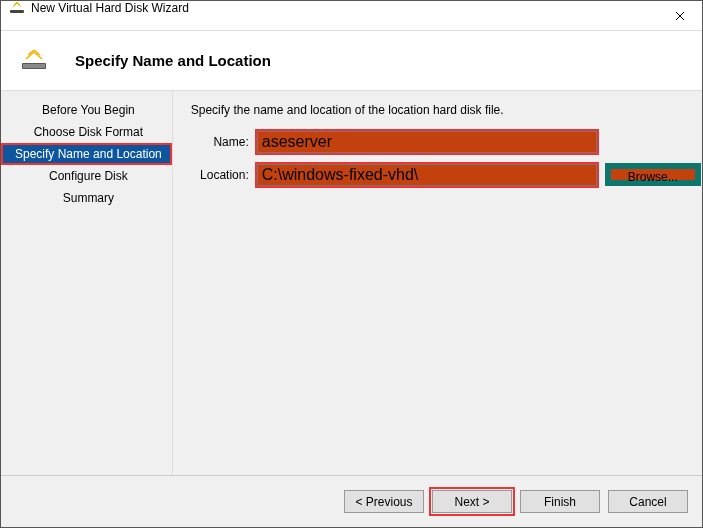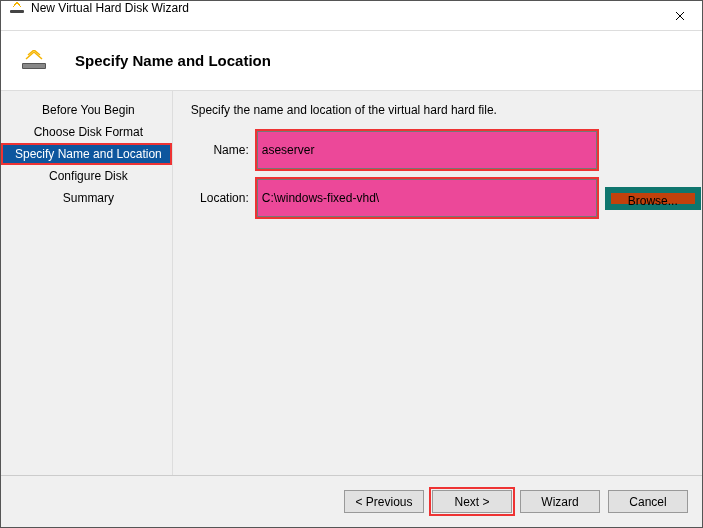--- a/index.html
+++ b/index.html
@@ -87,25 +87,25 @@
   }
   .instr { margin-bottom: 14px; }
   .form-row {
     display:flex;
     align-items:center;
     margin-bottom: 10px;
     gap: 8px;
   }
   .form-row label { width: 58px; text-align: right; }
   .form-row input[type=text] {
-    height: 38px;
+    height: 22px;
     border: 1px solid #777;
-    background:#ec4899;
+    background:#c2410c;
     font-family: inherit;
-    font-size: 12px;
+    font-size: 16px;
     padding: 2px 4px;
   }
   .highlight-box {
     outline: 2px solid #e33;
     outline-offset: 0px;
   }
   input.name-field { width: 340px; }
   input.loc-field { width: 340px; }
   .browse-btn {
     height: 23px;
@@ -175,34 +175,34 @@
   <div class="body">
     <div class="sidebar">
       <div class="step">Before You Begin</div>
       <div class="step">Choose Disk Format</div>
       <div class="step active highlight">Specify Name and Location</div>
       <div class="step">Configure Disk</div>
       <div class="step">Summary</div>
     </div>
 
     <div class="content">
-      <div class="instr">Specify the name and location of the virtual hard hard file.</div>
+      <div class="instr">Specify the name and location of the location hard disk file.</div>
 
       <div class="form-row">
         <label>Name:</label>
         <input type="text" class="name-field highlight-box" value="aseserver" style="">
       </div>
 
       <div class="form-row">
         <label>Location:</label>
         <input type="text" class="loc-field highlight-box" value="C:\windows-fixed-vhd\" style="">
         <button class="browse-btn">Browse...</button>
       </div>
     </div>
   </div>
 
   <div class="footer">
     <button>&lt; Previous</button>
     <button class="highlight">Next &gt;</button>
-    <button>Wizard</button>
+    <button>Finish</button>
     <button>Cancel</button>
   </div>
 </div>
 
 </body></html>

